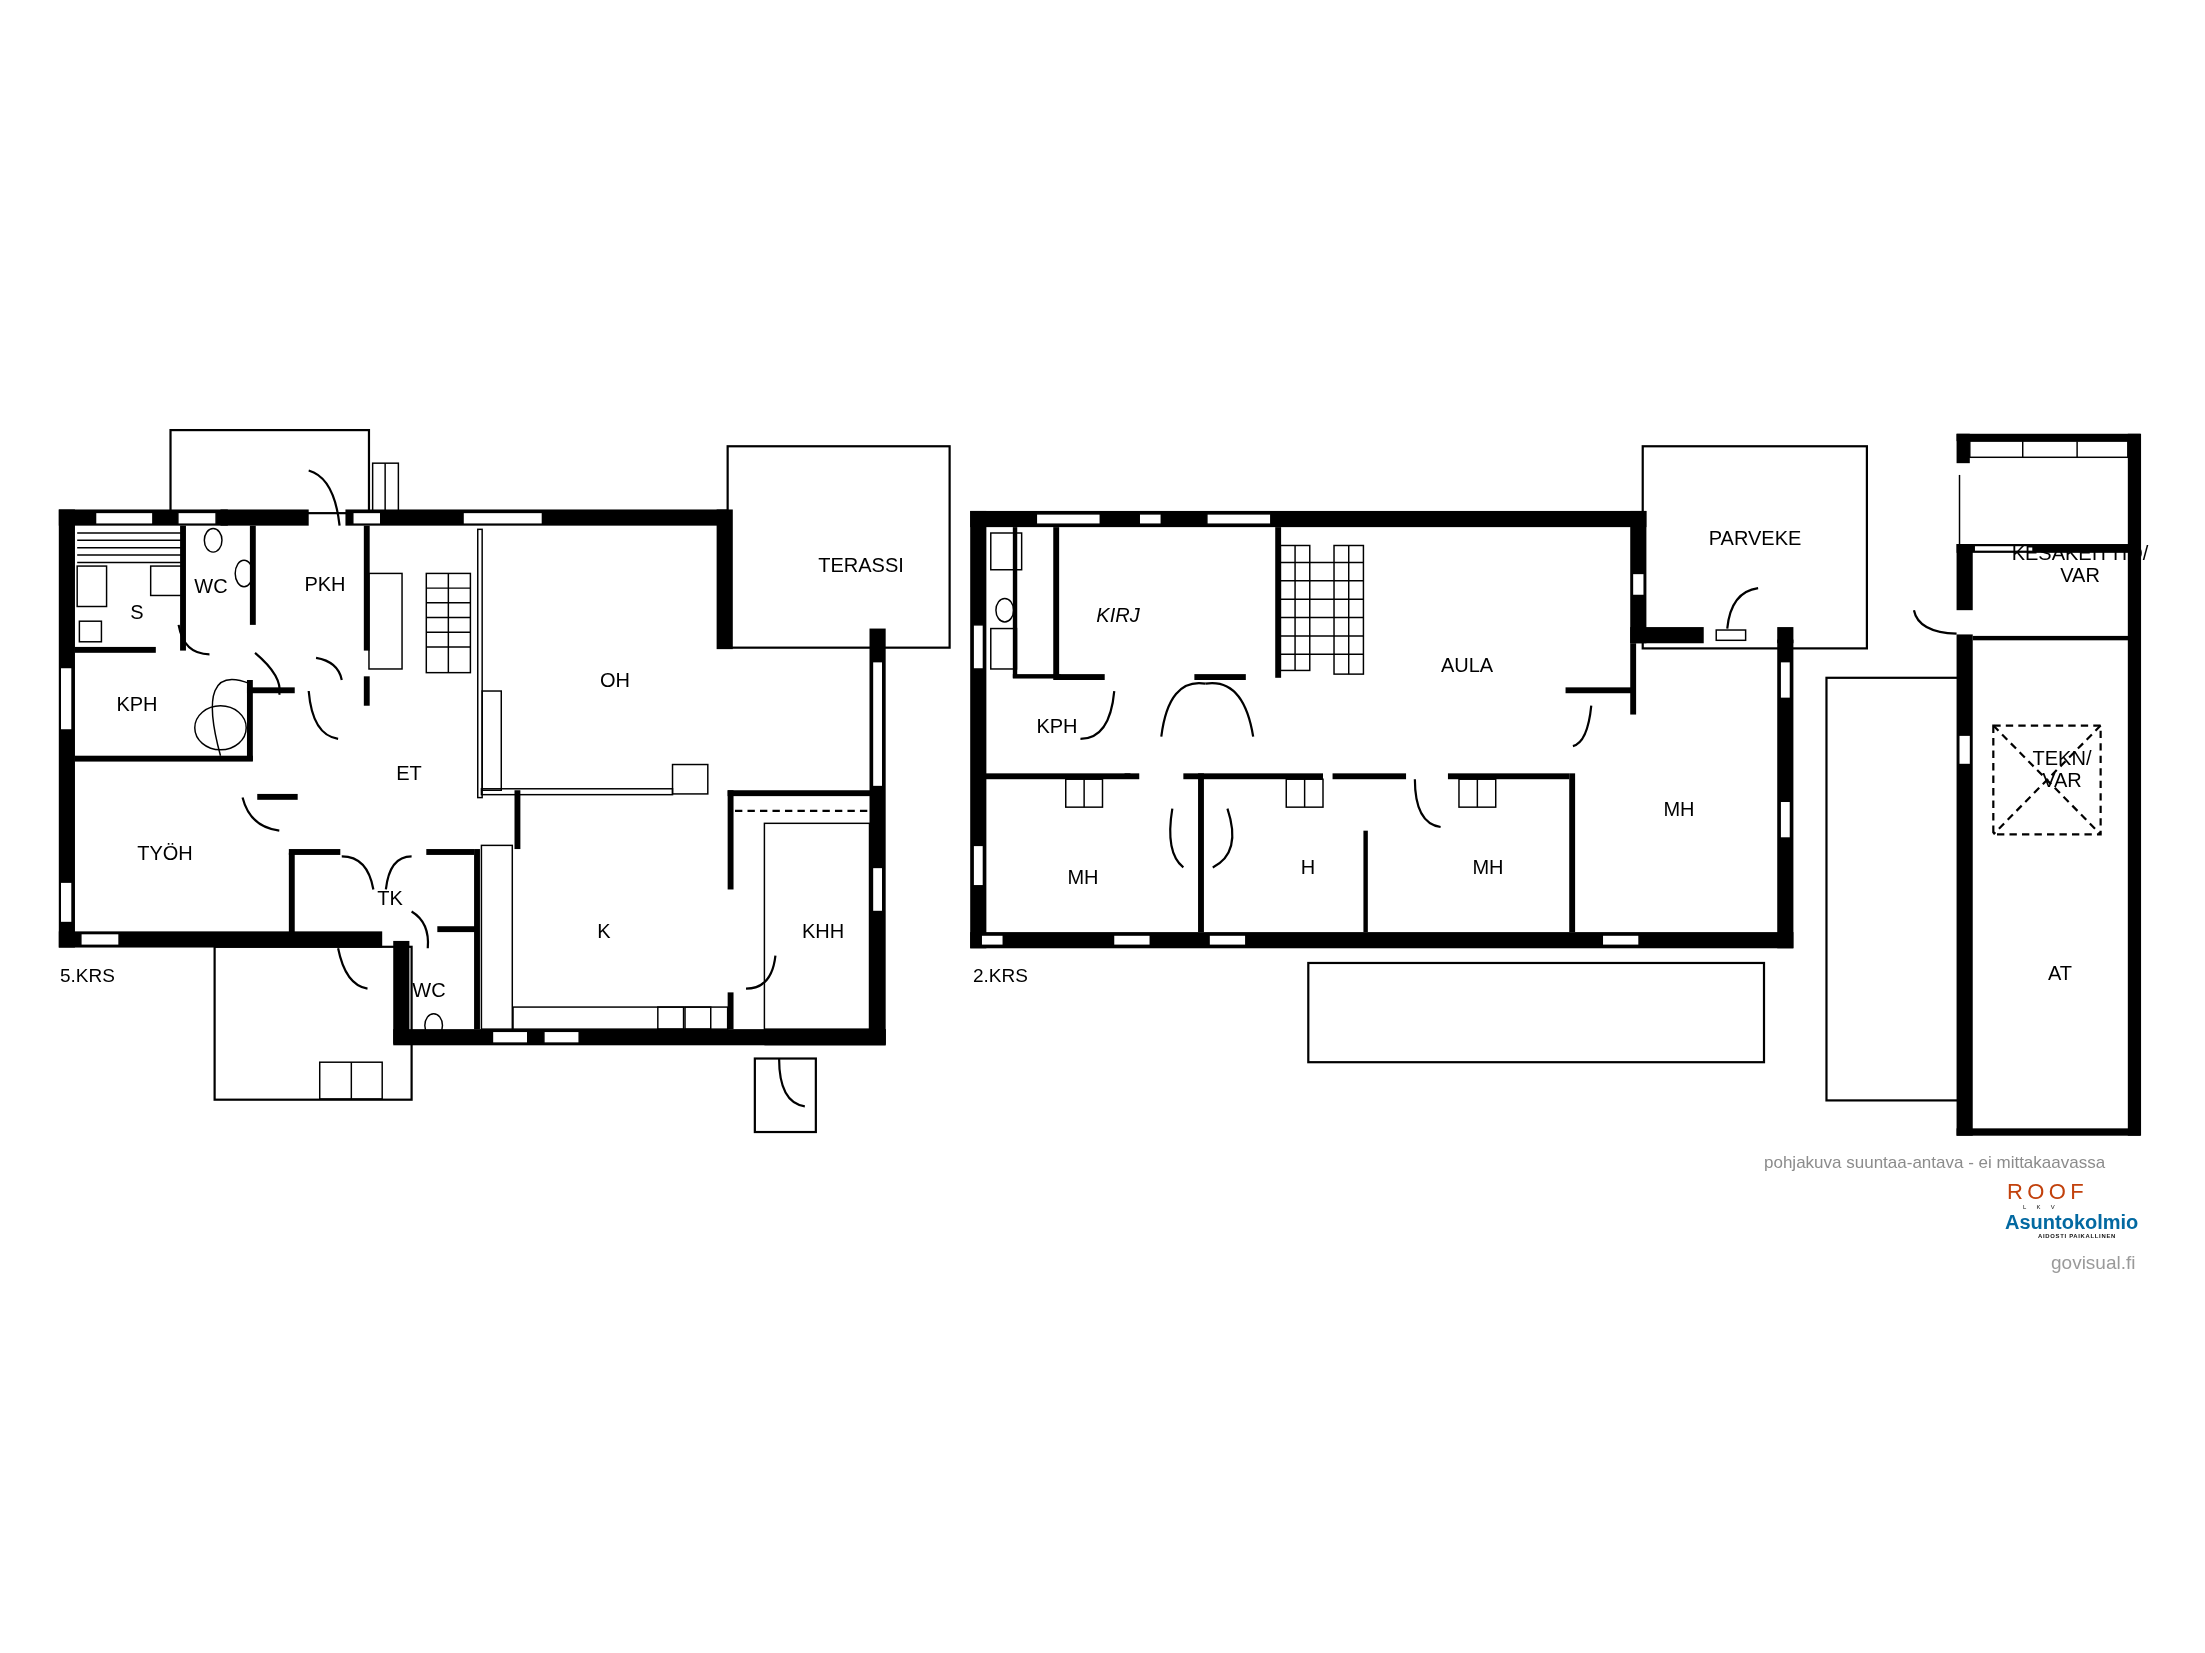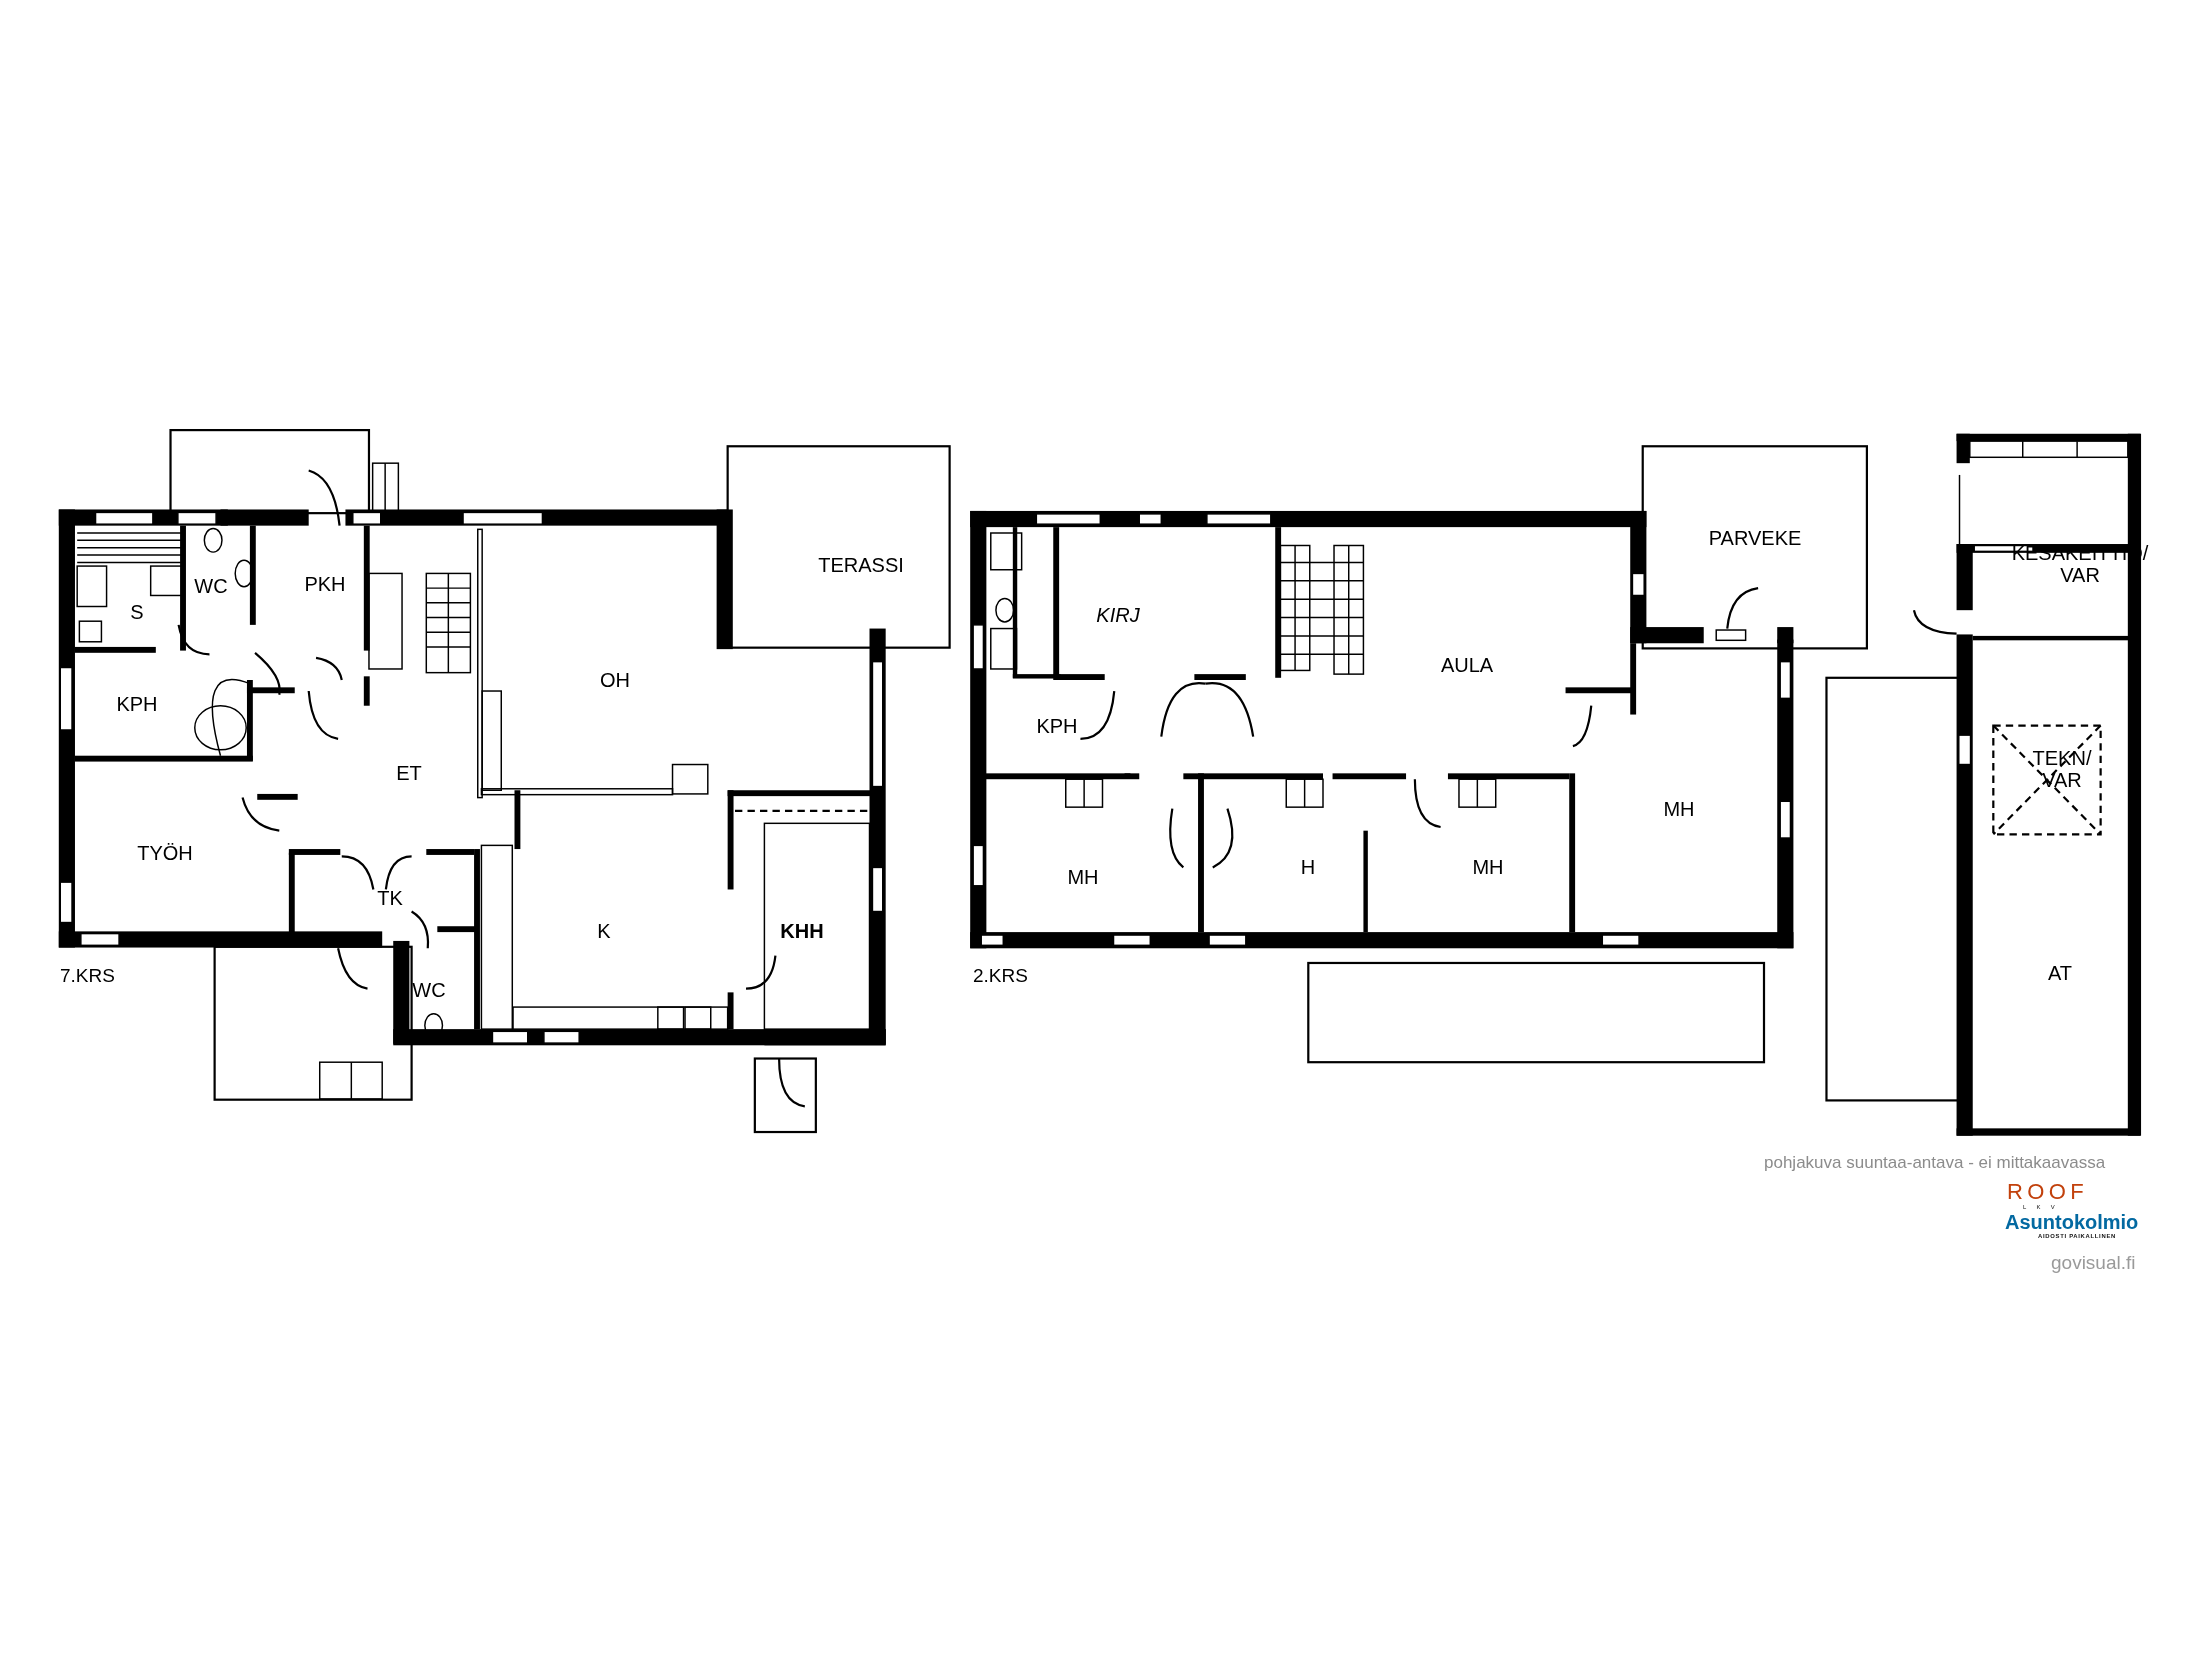--- a/index.html
+++ b/index.html
@@ -231,22 +231,22 @@
 <div class="label" style="left:211px;top:586px;">WC</div>
 <div class="label" style="left:325px;top:584px;">PKH</div>
 <div class="label" style="left:137px;top:704px;">KPH</div>
 <div class="label" style="left:392px;top:773px;margin-left:17px;">ET</div>
 <div class="label" style="left:615px;top:680px;">OH</div>
 <div class="label" style="left:861px;top:565px;">TERASSI</div>
 <div class="label" style="left:165px;top:853px;">TYÖH</div>
 <div class="label" style="left:390px;top:898px;">TK</div>
 <div class="label" style="left:429px;top:990px;">WC</div>
 <div class="label" style="left:604px;top:931px;">K</div>
-<div class="label" style="left:802px;top:931px;font-weight:bold;">KHH</div>
-<div class="floor-label" style="left:60px;top:965px;">7.KRS</div>
+<div class="label" style="left:823px;top:931px;">KHH</div>
+<div class="floor-label" style="left:60px;top:965px;">5.KRS</div>
 
 <div class="label" style="left:1057px;top:726px;">KPH</div>
 <div class="label" style="left:1118px;top:615px;font-style:italic;">KIRJ</div>
 <div class="label" style="left:1467px;top:665px;">AULA</div>
 <div class="label" style="left:1755px;top:538px;">PARVEKE</div>
 <div class="label" style="left:1083px;top:877px;">MH</div>
 <div class="label" style="left:1308px;top:867px;">H</div>
 <div class="label" style="left:1488px;top:867px;">MH</div>
 <div class="label" style="left:1679px;top:809px;">MH</div>
 <div class="floor-label" style="left:973px;top:965px;">2.KRS</div>

